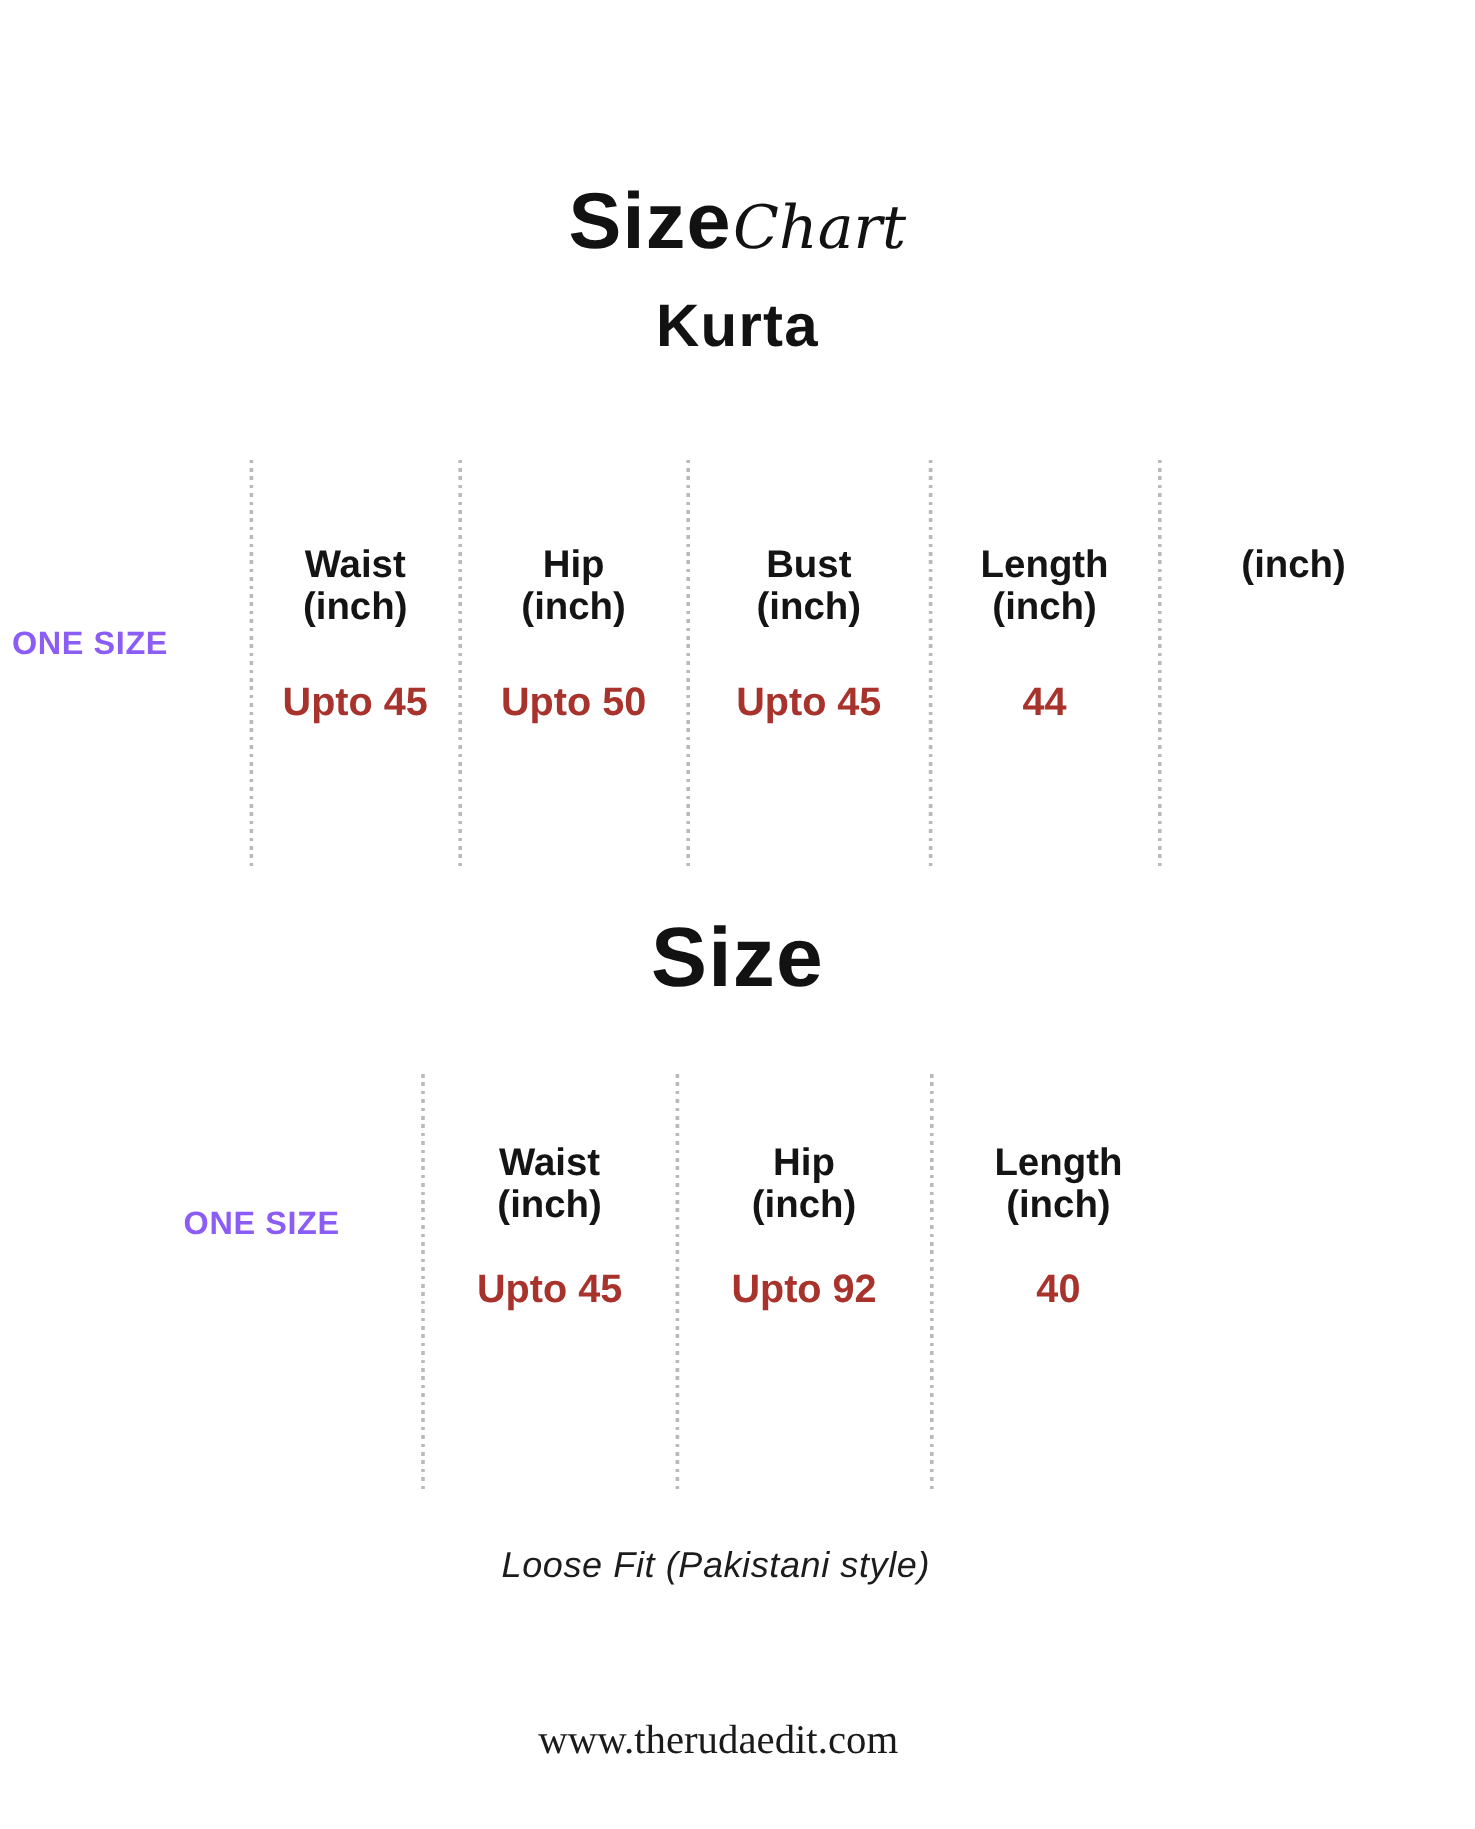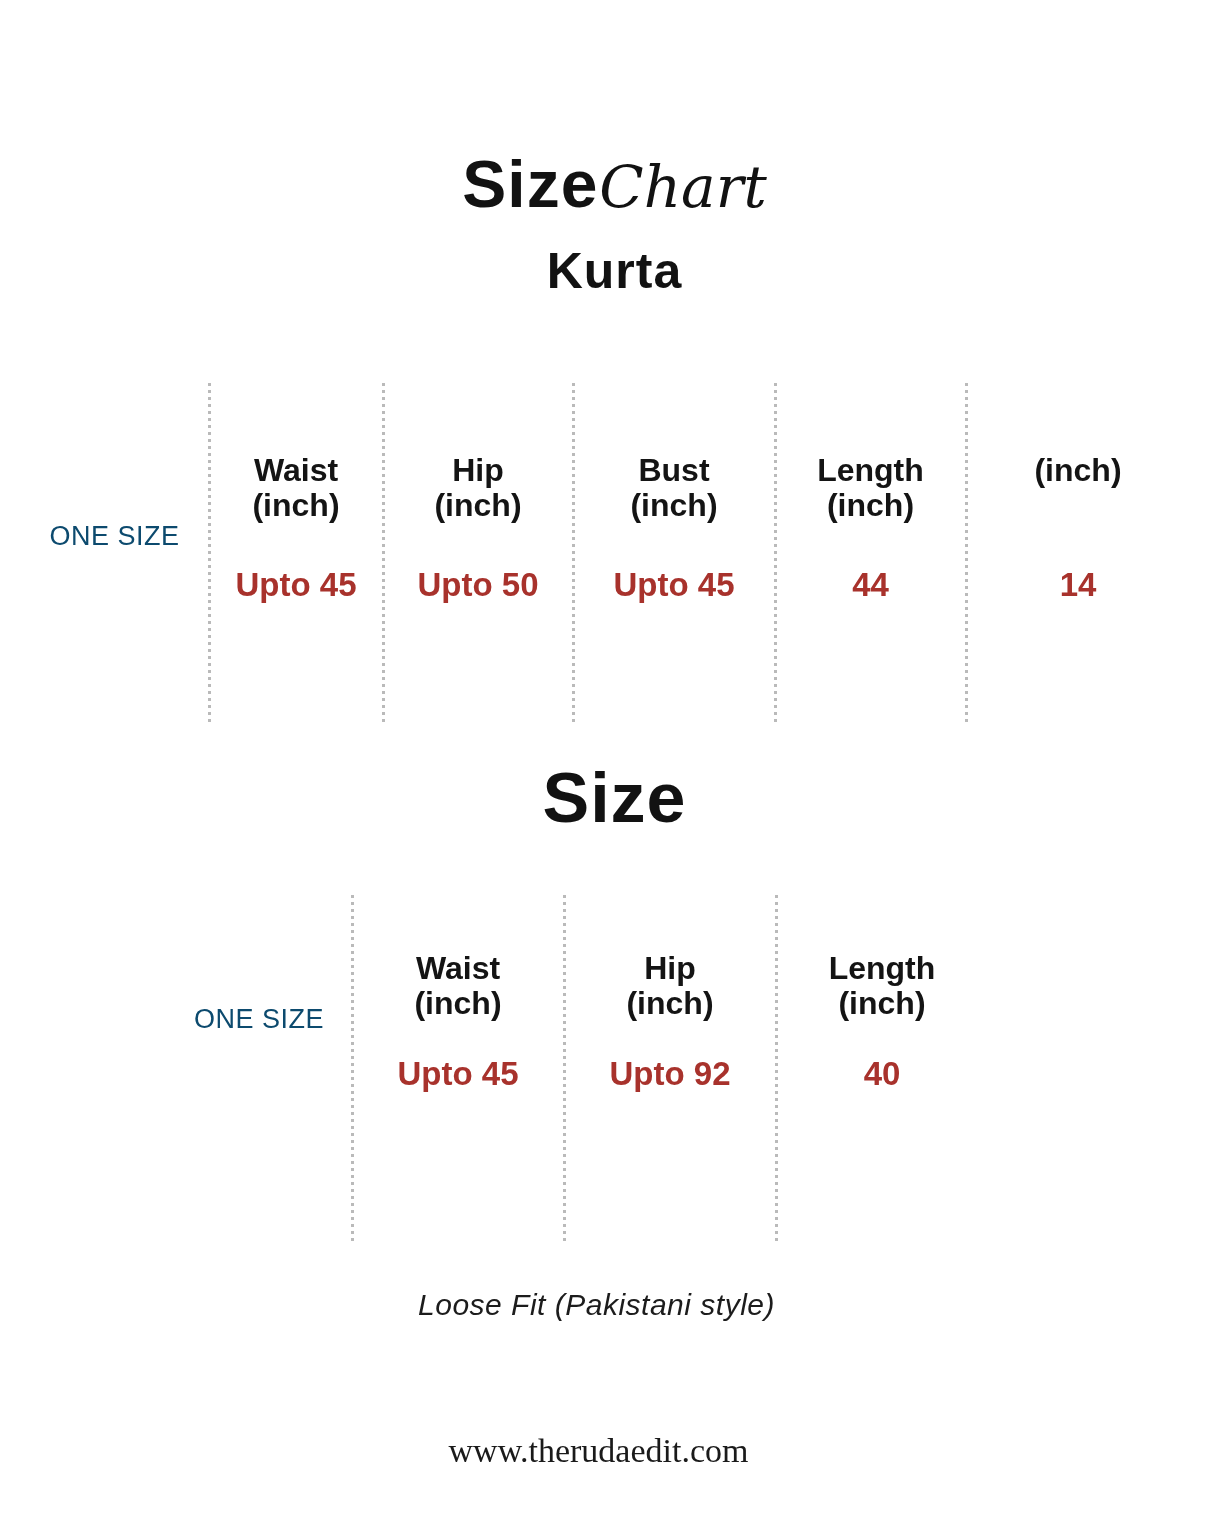--- a/index.html
+++ b/index.html
@@ -16,35 +16,35 @@
 
   
   .title-block{position:absolute;top:145px;left:0;width:100%;text-align:center;}
   .main-title{font-weight:800;line-height:78px;white-space:nowrap;}
   .title-sans{
     font-family:"Liberation Sans", sans-serif;
     font-size:66px;font-weight:800;letter-spacing:1px;color:#121212;
   }
   .title-script{
     font-family:"DejaVu Serif", serif;
-    font-style:italic;font-size:58px;font-weight:500;margin-left:1px;color:#121212;
+    font-style:italic;font-size:50px;font-weight:500;margin-left:1px;color:#121212;
   }
   .garment-title{
     font-family:"Liberation Sans", sans-serif;
     font-size:50px;font-weight:800;letter-spacing:1px;line-height:72px;color:#121212;
   }
 
   
   .size-table{position:absolute;left:0;width:1229px;}
   .kurta-table{top:383px;height:340px;}
   .pants-table{top:895px;height:350px;}
 
   .row-label{
-    position:absolute;text-align:center;
-    font-size:27px;font-weight:400;letter-spacing:0.5px;color:#0c4a6e;
+    position:absolute;text-align:left;
+    font-size:27px;font-weight:700;letter-spacing:0.5px;color:#8b5cf6;
   }
   .kurta-table .row-label{left:10px;width:209px;top:138px;}
   .pants-table .row-label{left:153px;width:212px;top:109px;}
 
   .col{position:absolute;top:0;height:100%;text-align:center;}
   .vline{
     position:absolute;left:-1px;top:0;width:3px;height:100%;
     background:repeating-linear-gradient(to bottom, var(--dotted-line) 0 3px, transparent 3px 7px);
   }
   .col-header{
@@ -132,21 +132,20 @@
         <div>(inch)</div>
       </div>
       <div class="col-value">44</div>
     </div>
 
     <div class="col k-c4">
       <span class="vline"></span>
       <div class="col-header">
         <div>(inch)</div>
       </div>
-      <div class="col-value">14</div>
     </div>
   </section>
 
   <h2 class="pants-heading">Size</h2>
 
   <section class="size-table pants-table">
     <div class="row-label">ONE SIZE</div>
 
     <div class="col p-c0">
       <span class="vline"></span>

